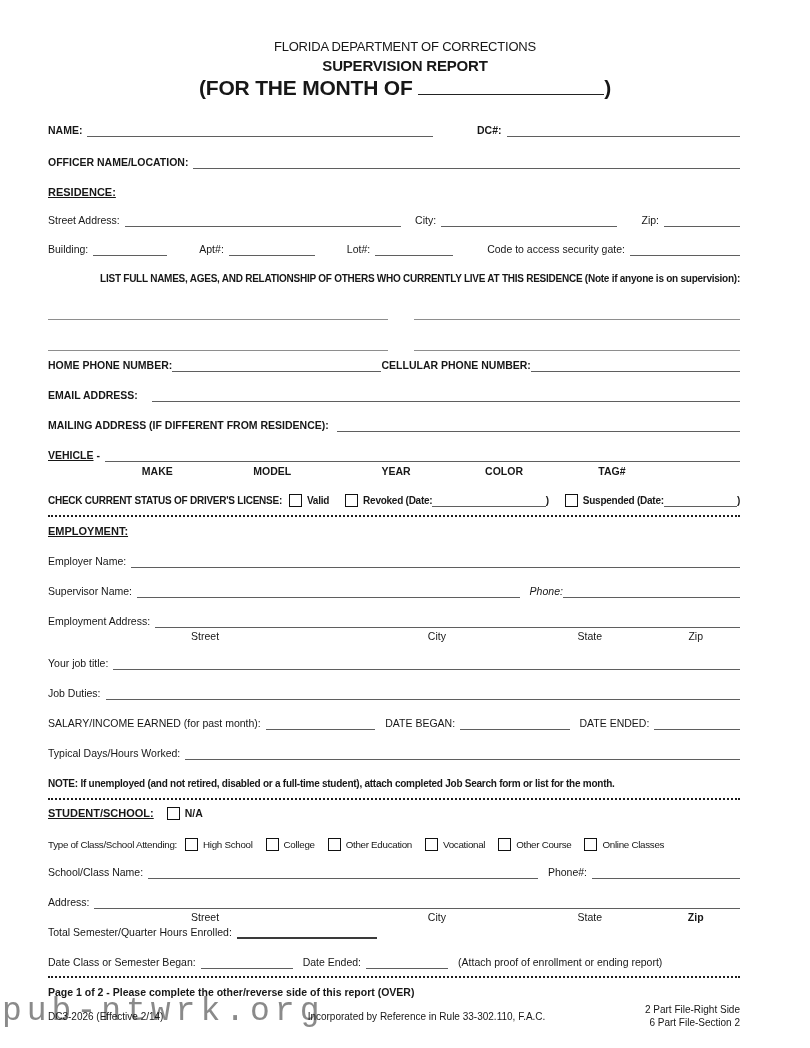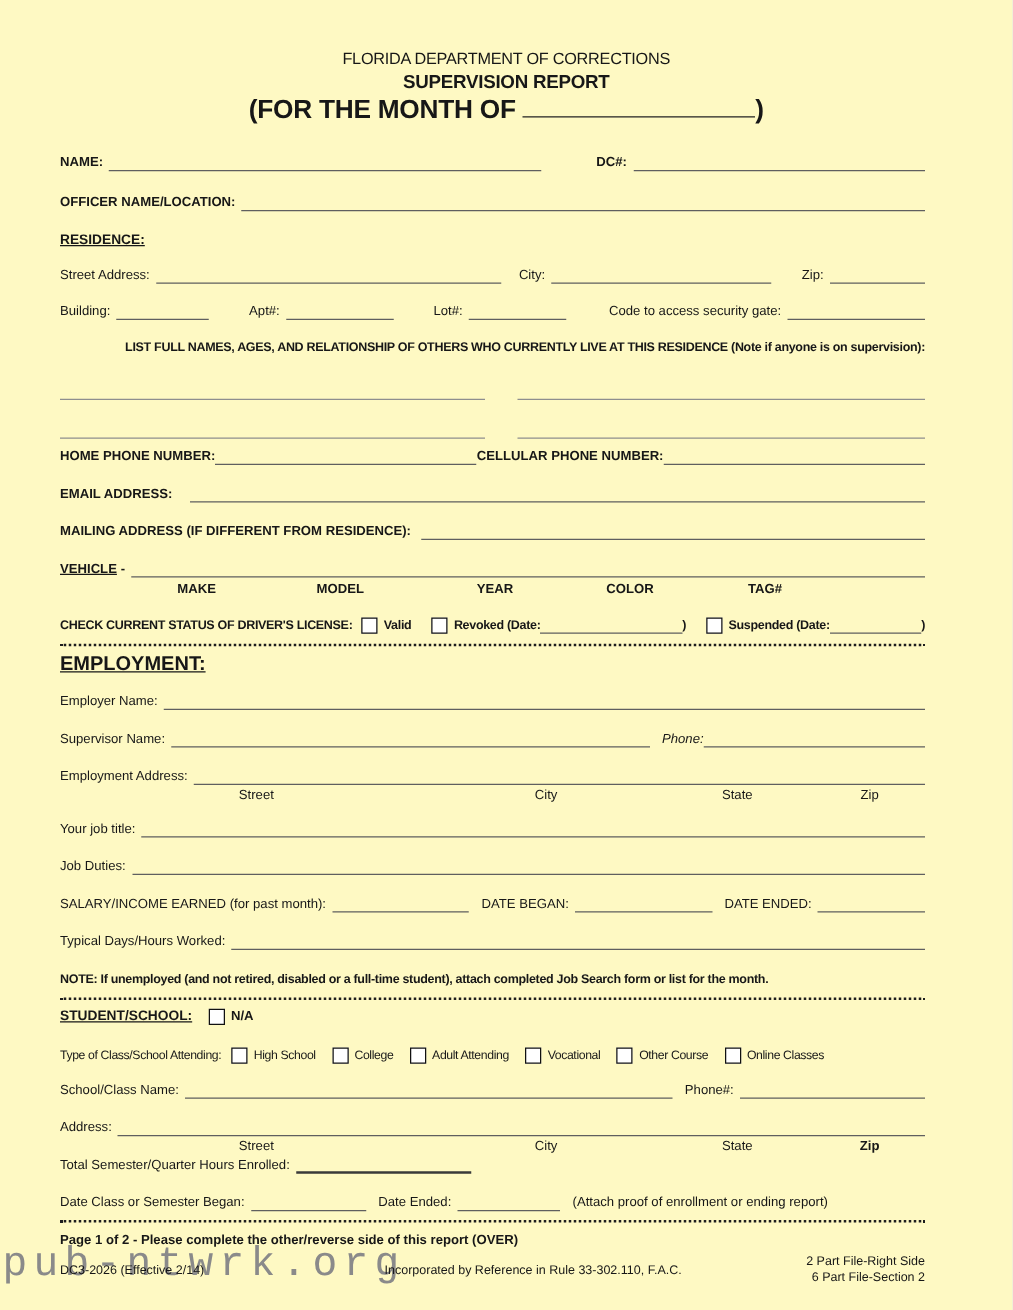--- a/index.html
+++ b/index.html
@@ -1,17 +1,17 @@
 <!DOCTYPE html>
 <html><head>
 <meta charset="utf-8">
 <style>
   html,body{margin:0;padding:0;background:#e8e8e8;}
   .page{
-    position:relative;width:810px;height:1048px;background:#fef9c3;
+    position:relative;width:810px;height:1048px;background:#ffffff;
     box-sizing:border-box;padding:38px 70px 0 48px;overflow:hidden;
     font-family:"Liberation Sans",sans-serif;color:#171717;font-size:10.5px;
     margin:0 auto;
   }
   .hdr{text-align:center;margin-right:-22px;}
   .h1{font-size:13px;line-height:17px;letter-spacing:-0.2px;}
   .h2{font-size:15px;font-weight:bold;line-height:21px;letter-spacing:-0.2px;}
   .h3{font-size:21px;font-weight:bold;line-height:23px;letter-spacing:-0.2px;}
   .month-line{display:inline-block;width:186px;border-bottom:1.6px solid #222;height:13px;vertical-align:baseline;}
   .row{display:flex;align-items:flex-end;line-height:13px;white-space:nowrap;}
@@ -143,21 +143,21 @@
     <span class="lbl b">)</span>
     <span class="cb" style="margin-left:16px;"></span>
     <span class="lbl b">Suspended (Date:</span>
     <span class="ln" style="flex:1;"></span>
     <span class="lbl b">)</span>
   </div>
 
   <div class="dotted" style="margin-top:7px;"></div>
 
   <div class="row" style="margin-top:8px;">
-    <span class="lbl b u" style="font-size:16px;">EMPLOYMENT:</span>
+    <span class="lbl b u" style="font-size:11px;">EMPLOYMENT:</span>
   </div>
 
   <div class="row" style="margin-top:17px;">
     <span class="lbl">Employer Name:</span>
     <span class="ln pad"></span>
   </div>
 
   <div class="row" style="margin-top:17px;">
     <span class="lbl">Supervisor Name:</span>
     <span class="ln pad" style="flex:2.7;"></span>
@@ -212,21 +212,21 @@
     <span class="lbl b">N/A</span>
   </div>
 
   <div class="row xxs" style="margin-top:18px;">
     <span class="lbl">Type of Class/School Attending:</span>
     <span class="cb" style="margin-left:8px;"></span>
     <span class="lbl">High School</span>
     <span class="cb" style="margin-left:13px;"></span>
     <span class="lbl">College</span>
     <span class="cb" style="margin-left:13px;"></span>
-    <span class="lbl">Adult Attending</span>
+    <span class="lbl">Other Education</span>
     <span class="cb" style="margin-left:13px;"></span>
     <span class="lbl">Vocational</span>
     <span class="cb" style="margin-left:13px;"></span>
     <span class="lbl">Other Course</span>
     <span class="cb" style="margin-left:13px;"></span>
     <span class="lbl">Online Classes</span>
   </div>
 
   <div class="row" style="margin-top:15px;">
     <span class="lbl">School/Class Name:</span>

